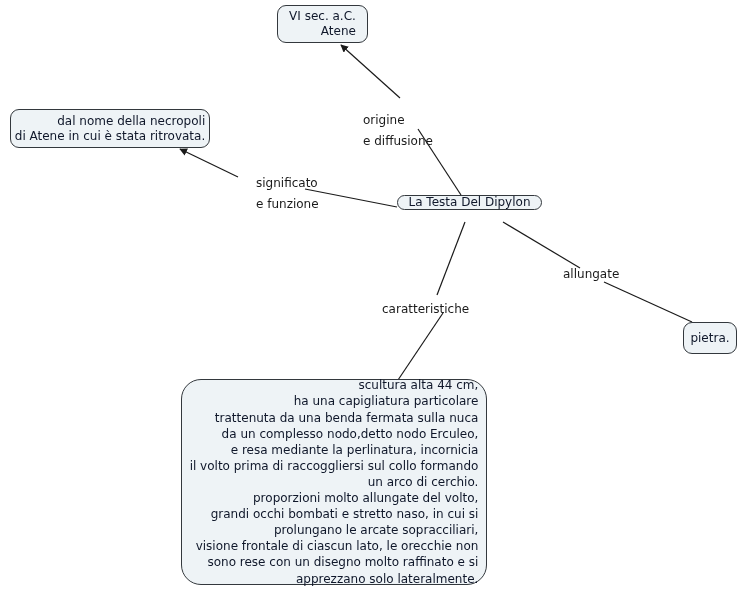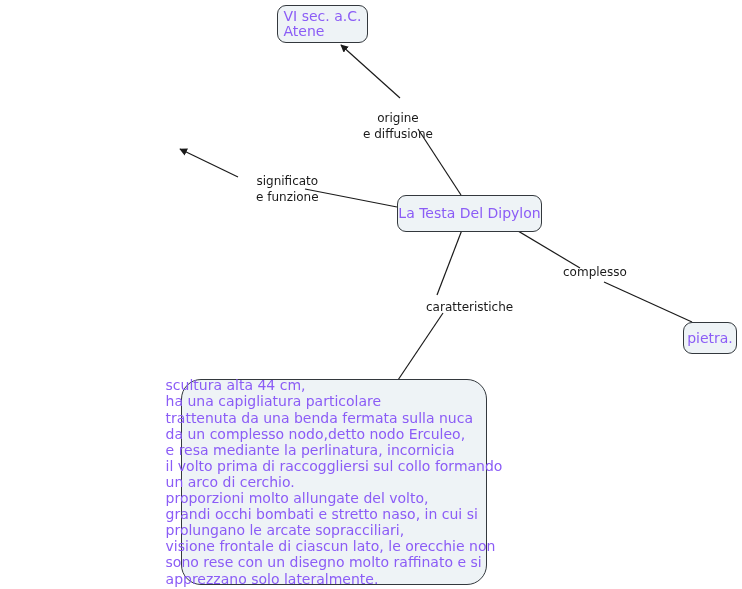--- a/index.html
+++ b/index.html
@@ -21,39 +21,39 @@
     top: 0;
     width: 742px;
     height: 589px;
   }
   .node {
     position: absolute;
     box-sizing: border-box;
     background: #eef3f6;
     border: 1px solid #33383d;
     border-radius: 9px;
-    color: #8b5cf6;
-    font-size: 14px;
+    color: #0f172a;
+    font-size: 12px;
     line-height: 15px;
-    text-align: left;
+    text-align: right;
     display: flex;
     align-items: center;
     justify-content: center;
     white-space: pre;
   }
   .node-big {
     border-radius: 20px;
     line-height: 16.1px;
   }
   .edge-label {
     position: absolute;
     color: #1a1a1a;
     font-size: 12px;
-    line-height: 16px;
-    text-align: center;
+    line-height: 21px;
+    text-align: left;
     white-space: pre;
     background: transparent;
   }
 </style>
 </head>
 <body>
 
 <div id="canvas">
 
   <svg id="edges" viewBox="0 0 742 589" xmlns="http://www.w3.org/2000/svg">
@@ -72,22 +72,24 @@
     <path d="M 503 222 L 580 268" fill="none" stroke="#1a1a1a" stroke-width="1.2"></path>
     <path d="M 604 282 L 692 322" fill="none" stroke="#1a1a1a" stroke-width="1.2"></path>
 
     <path d="M 465 222 L 437 295" fill="none" stroke="#1a1a1a" stroke-width="1.2"></path>
     <path d="M 443 313 L 398 380" fill="none" stroke="#1a1a1a" stroke-width="1.2"></path>
   </svg>
 
   <div class="node" style="left:277px; top:5px; width:91px; height:38px;">VI sec. a.C.
 Atene</div>
 
+  <div class="node" style="left:10px; top:109px; width:200px; height:39px;">dal nome della necropoli
+di Atene in cui è stata ritrovata.</div>
 
-  <div class="node" style="left:397px; top:195px; width:145px; height:37px;">La Testa Del Dipylon</div>
+  <div class="node" style="left:397px; top:195px; width:145px; height:15px;">La Testa Del Dipylon</div>
 
   <div class="node" style="left:683px; top:322px; width:54px; height:32px;">pietra.</div>
 
   <div class="node node-big" style="left:181px; top:379px; width:306px; height:206px;">scultura alta 44 cm,
 ha una capigliatura particolare
 trattenuta da una benda fermata sulla nuca
 da un complesso nodo,detto nodo Erculeo,
 e resa mediante la perlinatura, incornicia
 il volto prima di raccoggliersi sul collo formando
 un arco di cerchio.
@@ -97,17 +99,17 @@
 visione frontale di ciascun lato, le orecchie non
 sono rese con un disegno molto raffinato e si
 apprezzano solo lateralmente.</div>
 
   <div class="edge-label" style="left:363px; top:110px;">origine
 e diffusione</div>
 
   <div class="edge-label" style="left:256px; top:173px;">significato
 e funzione</div>
 
-  <div class="edge-label" style="left:563px; top:264px;">complesso</div>
+  <div class="edge-label" style="left:563px; top:264px;">allungate</div>
 
-  <div class="edge-label" style="left:426px; top:299px;">caratteristiche</div>
+  <div class="edge-label" style="left:382px; top:299px;">caratteristiche</div>
 
 </div>
 
 </body></html>

